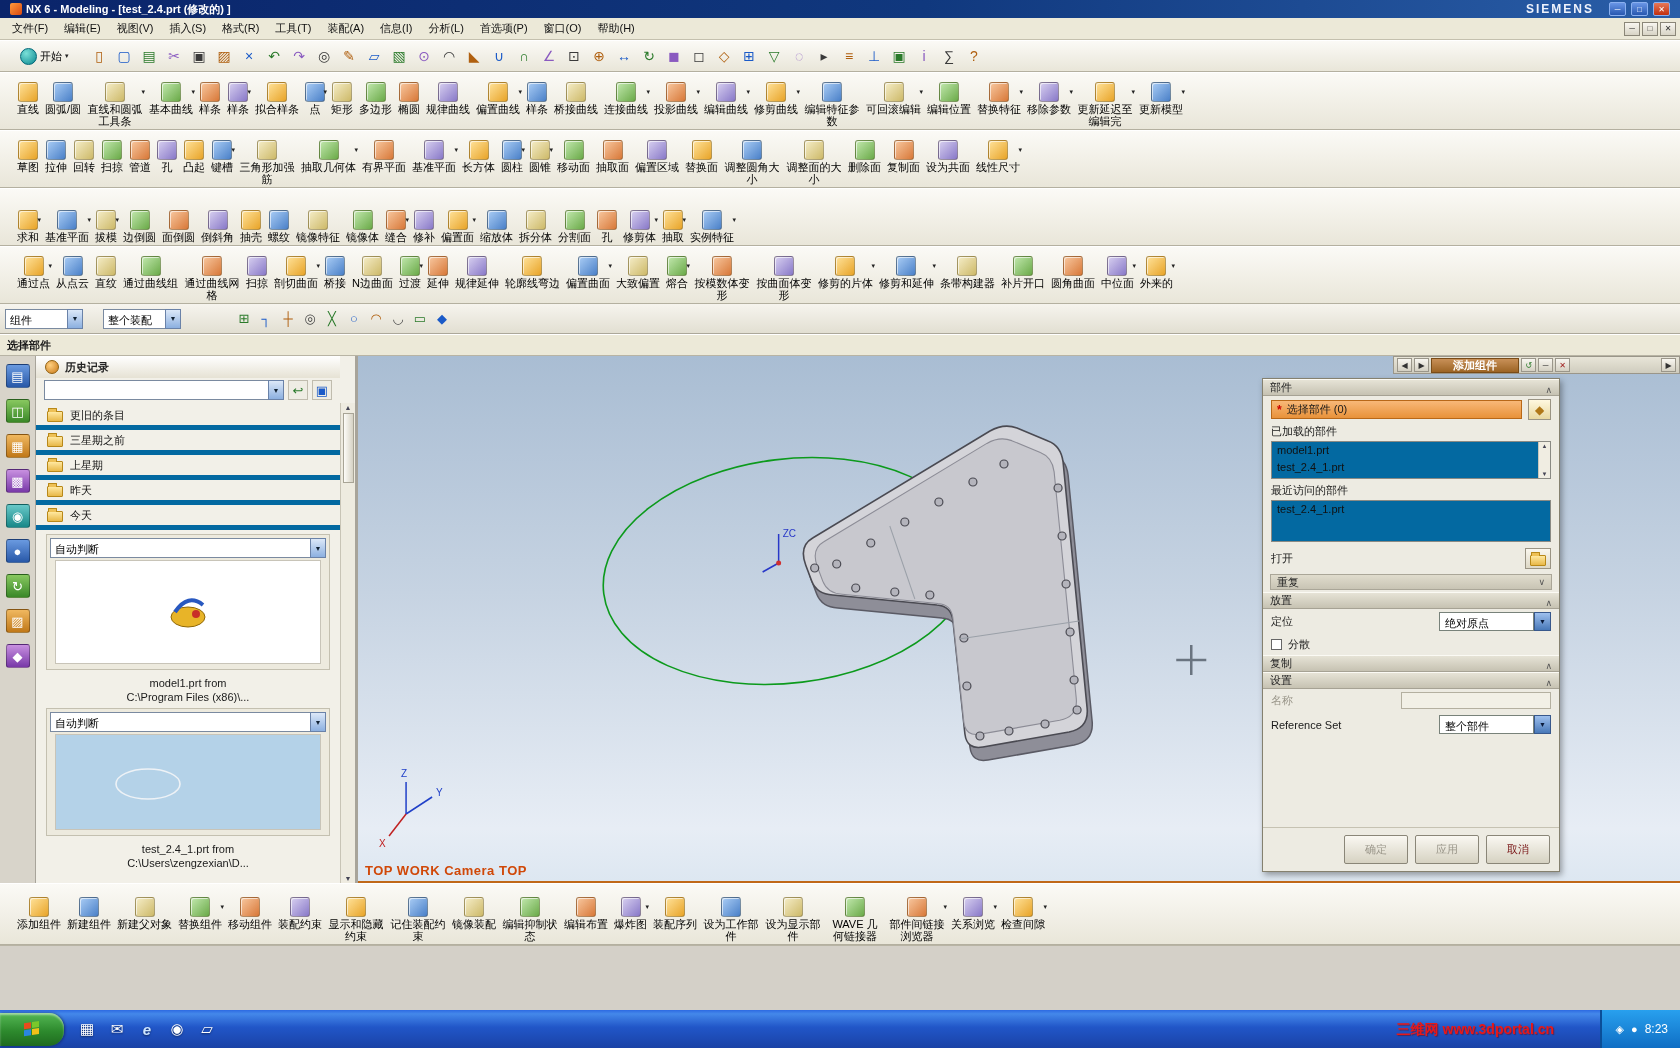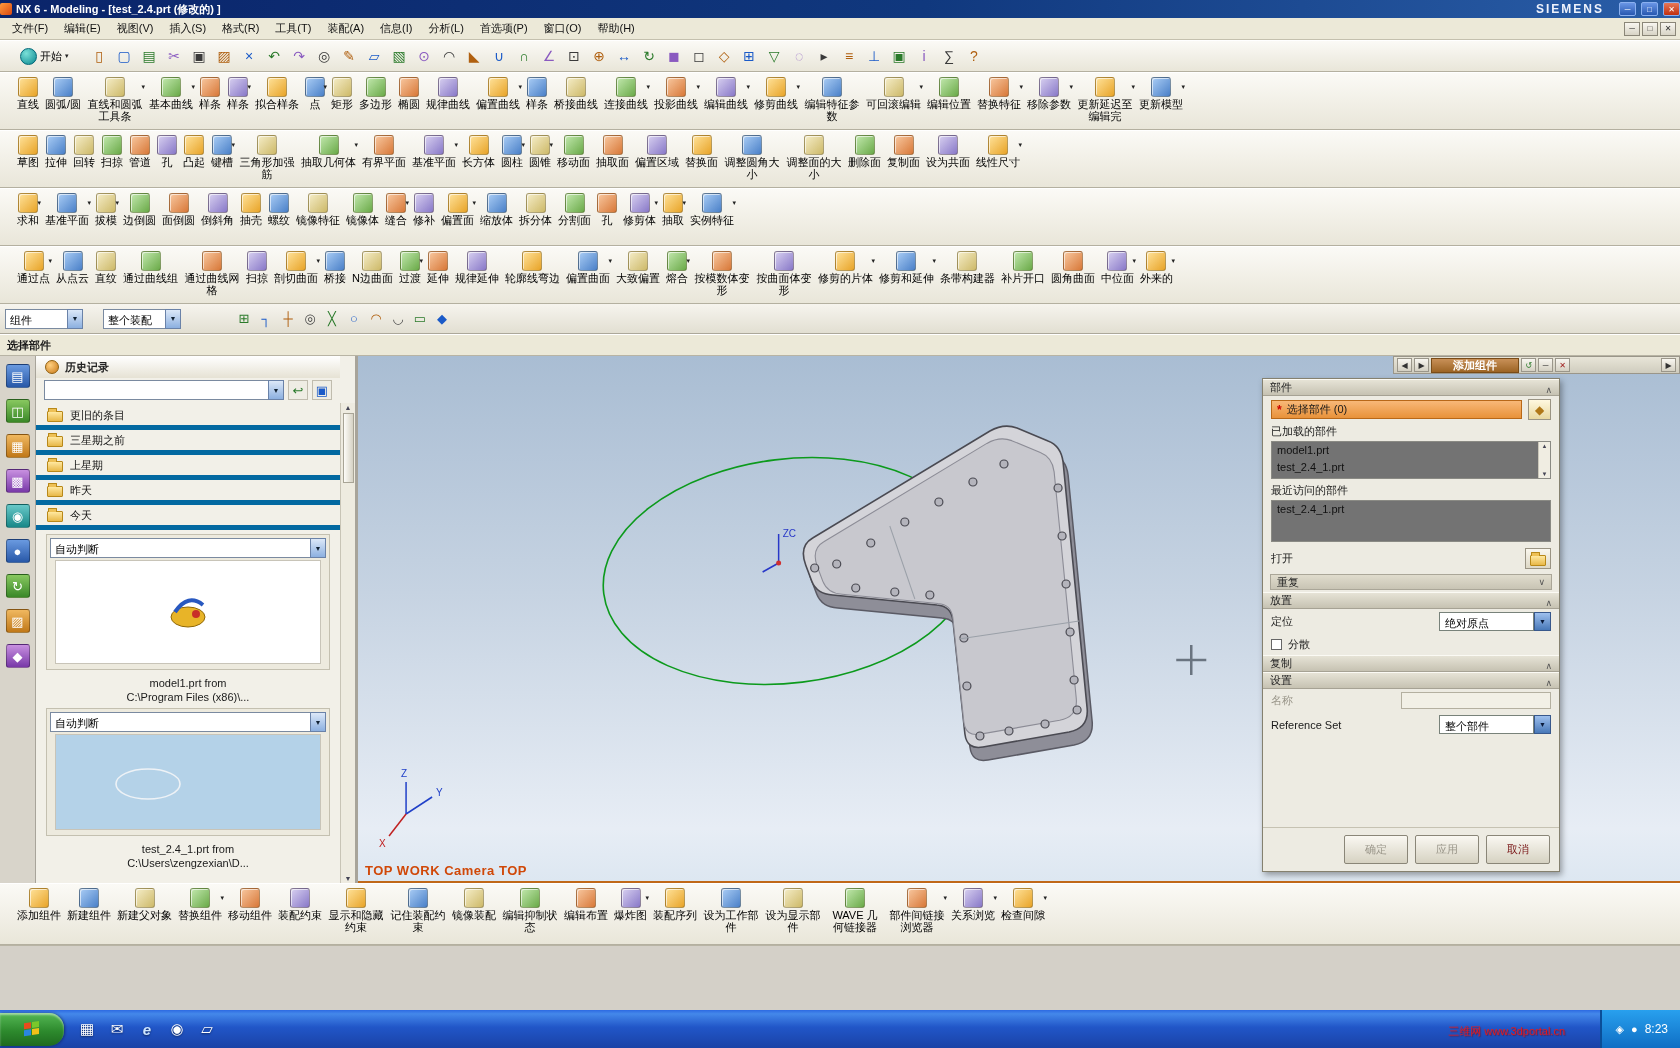--- a/index.html
+++ b/index.html
@@ -1,34 +1,34 @@
 <!DOCTYPE html>
 <html><head>
 <meta charset="utf-8">
 <style>
 *{box-sizing:border-box;margin:0;padding:0}
 html,body{width:1680px;height:1048px;overflow:hidden}
 body{font-family:"Liberation Sans","DejaVu Sans",sans-serif;font-size:11px;background:#d4d0c8;display:flex;flex-direction:column}
 
 
-.titlebar{height:18px;flex:none;background:linear-gradient(90deg,#0a246a,#10387e 55%,#2a5ea8);color:#fff;display:flex;align-items:center;padding:0 0;gap:4px}
+.titlebar{height:18px;flex:none;background:linear-gradient(90deg,#0a246a,#10387e 55%,#2a5ea8);color:#fff;display:flex;align-items:center;padding:0 10px;gap:4px}
 .app-icon{width:12px;height:12px;border-radius:2px;background:linear-gradient(135deg,#ff9a3c,#d84810);flex:none}
 .titlebar .title{font-weight:bold;font-size:11px;flex:1;white-space:nowrap}
 .brand{font-weight:bold;letter-spacing:2px;font-size:12px;color:#eef2fc;margin-right:10px}
 .wbtn{width:17px;height:14px;display:flex;align-items:center;justify-content:center;font-size:8px;color:#fff;background:linear-gradient(#6a96e6,#2858b0);border:1px solid #8ab0f0;border-radius:2px;margin-left:1px}
 .wbtn.close{background:linear-gradient(#e87858,#c03010)}
 
 
 .menubar{height:22px;flex:none;background:#ece9d8;border-bottom:1px solid #c4c0ae;display:flex;align-items:center;padding:0 4px}
 .menu-item{padding:3px 8px;color:#111;white-space:nowrap}
 .mspacer{flex:1}
 .mwb{width:16px;height:14px;border:1px solid #8a8678;background:linear-gradient(#f8f6f0,#d8d4c6);font-size:8px;display:flex;align-items:center;justify-content:center;margin-left:2px;color:#333}
 
 
-.tb{flex:none;background:linear-gradient(#fbfaf6,#e9e6d9);border-top:1px solid #fff;border-bottom:1px solid #b4b0a0;display:flex;align-items:flex-start;padding:1px 2px;overflow:hidden}
+.tb{flex:none;background:linear-gradient(#fbfaf6,#e9e6d9);border-top:1px solid #fff;border-bottom:1px solid #b4b0a0;display:flex;align-items:flex-end;padding:1px 2px;overflow:hidden}
 .grip{width:4px;margin:3px 4px;border-left:1px solid #fff;border-right:1px solid #aaa69a;flex:none}
 .tb-icons{height:32px;align-items:center}
 .start-group{display:flex;align-items:center;gap:3px;padding:0 6px;flex:none}
 .start-ic{width:17px;height:17px;border-radius:50%;background:radial-gradient(circle at 35% 30%,#7ae0d8,#0a8890);border:1px solid #067;flex:none}
 .sarrow{font-size:7px;color:#222}
 .icon-strip{display:flex;align-items:center}
 .icon-btn{width:25px;height:24px;display:flex;align-items:center;justify-content:center;font-size:14px;border:1px solid transparent;border-radius:2px}
 .icon-btn:nth-of-type(5n+1){color:#b06010}
 .icon-btn:nth-of-type(5n+2){color:#1a5ac8}
 .icon-btn:nth-of-type(5n+3){color:#2a7a2a}
@@ -106,21 +106,21 @@
 
 .dialog{position:absolute;top:22px;right:120px;width:298px;height:494px;background:#edebe2;border:1px solid #85816f;box-shadow:2px 3px 6px rgba(0,0,0,.35);display:flex;flex-direction:column;z-index:5}
 .dsec{height:17px;flex:none;background:linear-gradient(#e6e3d6,#c6c2b2);border-top:1px solid #fbfaf4;border-bottom:1px solid #a6a294;display:flex;align-items:flex-end;padding:0 7px;color:#222}
 .chev{margin-left:auto;font-size:9px;color:#555}
 .drow{display:flex;align-items:center;padding:3px 8px;gap:6px;flex:none}
 .sel-part{flex:1;height:19px;background:linear-gradient(#f8b878,#e8923a);border:1px solid #b86818;display:flex;align-items:center;gap:5px;padding:0 5px;color:#1a1a1a}
 .star{color:#c00;font-weight:bold;font-size:12px}
 .cube-btn{width:23px;height:21px;border:1px solid #9a9484;background:linear-gradient(#fff8e0,#e8d8a0);display:flex;align-items:center;justify-content:center;color:#b07818;font-size:12px}
 .dlabel{color:#1a1a1a}
 .dlabel.dim{color:#9a968a}
-.listbox{margin:1px 8px 3px;background:#737373;border:1px solid #8a8a84;position:relative;padding-right:13px;flex:none}
+.listbox{margin:1px 8px 3px;background:#0369a1;border:1px solid #8a8a84;position:relative;padding-right:13px;flex:none}
 .lrow{height:17px;line-height:17px;padding:0 5px;font-size:11px;color:#111;white-space:nowrap;overflow:hidden}
 .lb-scroll{position:absolute;right:0;top:0;bottom:0;width:12px;border-left:1px solid #ccc8ba;background:#f0ede2;display:flex;flex-direction:column;justify-content:space-between;align-items:center;font-size:6px;color:#445;padding:1px 0}
 .dd2{display:flex;height:19px;margin-left:auto}
 .dd2 .f2{width:95px;background:#fff;border:1px solid #78827a;padding:3px 5px 0;white-space:nowrap;overflow:hidden}
 .dd2 .b2{width:17px;background:linear-gradient(#9ec0ee,#4878b8);border:1px solid #38588c;color:#0a1a3a;font-size:7px;display:flex;align-items:center;justify-content:center}
 .subhdr{height:16px;margin:2px 7px;background:linear-gradient(#e0dccd,#c8c4b4);border:1px solid #aaa698;display:flex;align-items:center;padding:0 6px;color:#222;flex:none}
 .folder-btn{margin-left:auto;width:26px;height:21px;border:1px solid #9a9484;background:linear-gradient(#faf7ee,#ddd8c6);display:flex;align-items:center;justify-content:center}
 .chk{width:11px;height:11px;border:1px solid #666;background:#fff;flex:none}
 .dfield{margin-left:auto;width:150px;height:17px;background:#f2f0e6;border:1px solid #b4b0a0}
 .dbtns{margin-top:auto;display:flex;justify-content:flex-end;gap:7px;padding:7px 9px;border-top:1px solid #c6c2b2}
@@ -134,21 +134,21 @@
 .startbtn{height:33px;width:64px;border-radius:0 15px 15px 0;background:linear-gradient(#55b855,#2d8a2d 55%,#1f6a1f);display:flex;align-items:center;justify-content:center;box-shadow:inset 0 2px 2px rgba(255,255,255,.45),1px 0 3px rgba(0,0,0,.4)}
 .flag{width:17px;height:15px;display:grid;grid-template-columns:7px 7px;grid-template-rows:6px 6px;gap:1px;transform:skewY(-8deg)}
 .flag i{display:block}
 .flag i:nth-child(1){background:#e84c1c}.flag i:nth-child(2){background:#7ac82a}.flag i:nth-child(3){background:#2a86e0}.flag i:nth-child(4){background:#f0c018}
 .qlwrap{display:flex;align-items:center;margin-left:8px}
 .ql{width:26px;height:26px;margin:0 2px;display:flex;align-items:center;justify-content:center;font-size:15px;color:#fff;text-shadow:0 1px 2px rgba(0,0,0,.5)}
 .ql:nth-of-type(3){font-style:italic;font-weight:bold;color:#cfe6ff}
 .tray{margin-left:auto;height:38px;display:flex;align-items:center;gap:7px;padding:0 12px 0 14px;background:linear-gradient(#28a0ee,#0f6ec4);border-left:2px solid #0a4e98;color:#fff}
 .tray .tico{font-size:11px}
 .ttime{font-size:12px}
-.watermark{position:absolute;right:115px;bottom:9px;color:#e81818;font-weight:normal;font-size:11px;text-shadow:1px 1px 1px rgba(120,0,0,.5);z-index:3}
+.watermark{position:absolute;right:126px;bottom:9px;color:#e81818;font-weight:bold;font-size:14px;text-shadow:1px 1px 1px rgba(120,0,0,.5);z-index:3}
 </style>
 </head>
 <body>
 
 <div class="titlebar">
   <span class="app-icon"></span>
   <span class="title">NX 6 - Modeling - [test_2.4.prt (修改的) ]</span>
   <span class="brand">SIEMENS</span>
   <span class="wbtn">─</span>
   <span class="wbtn">□</span>

